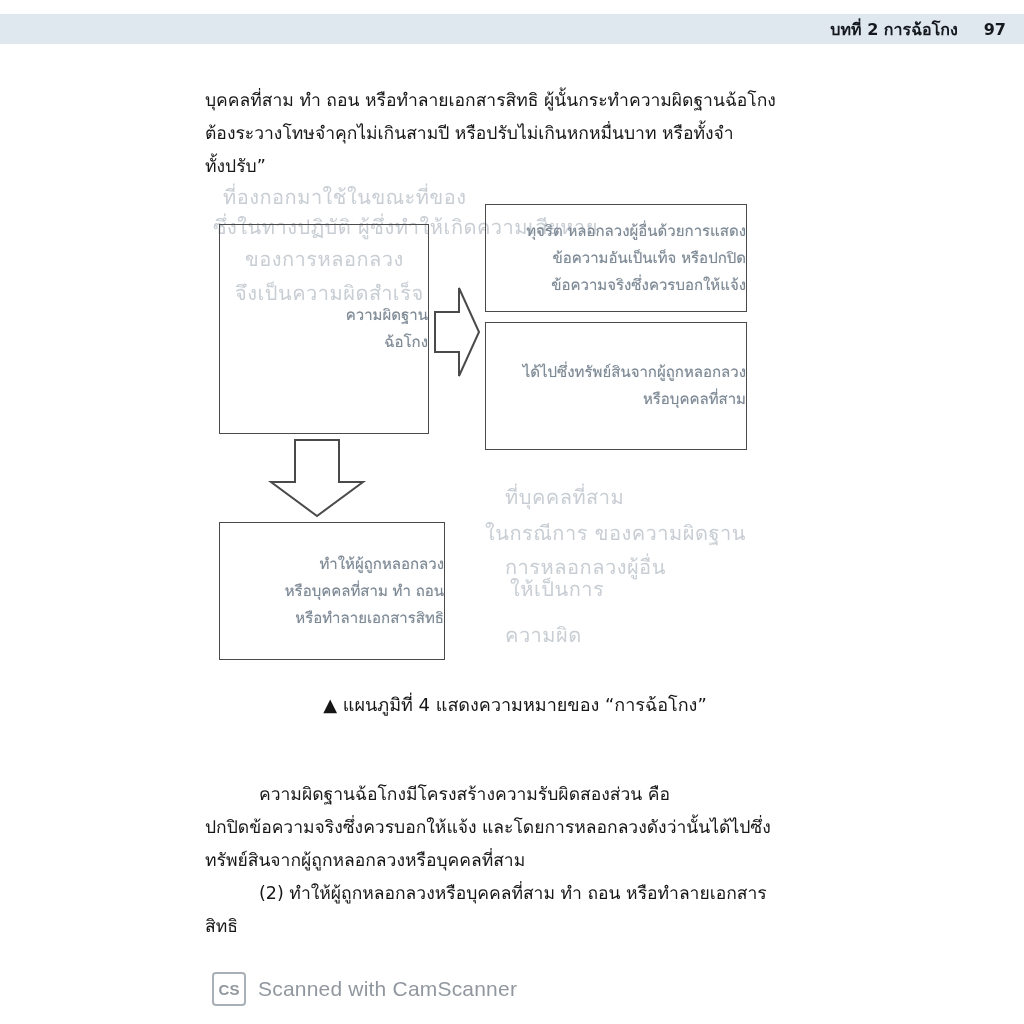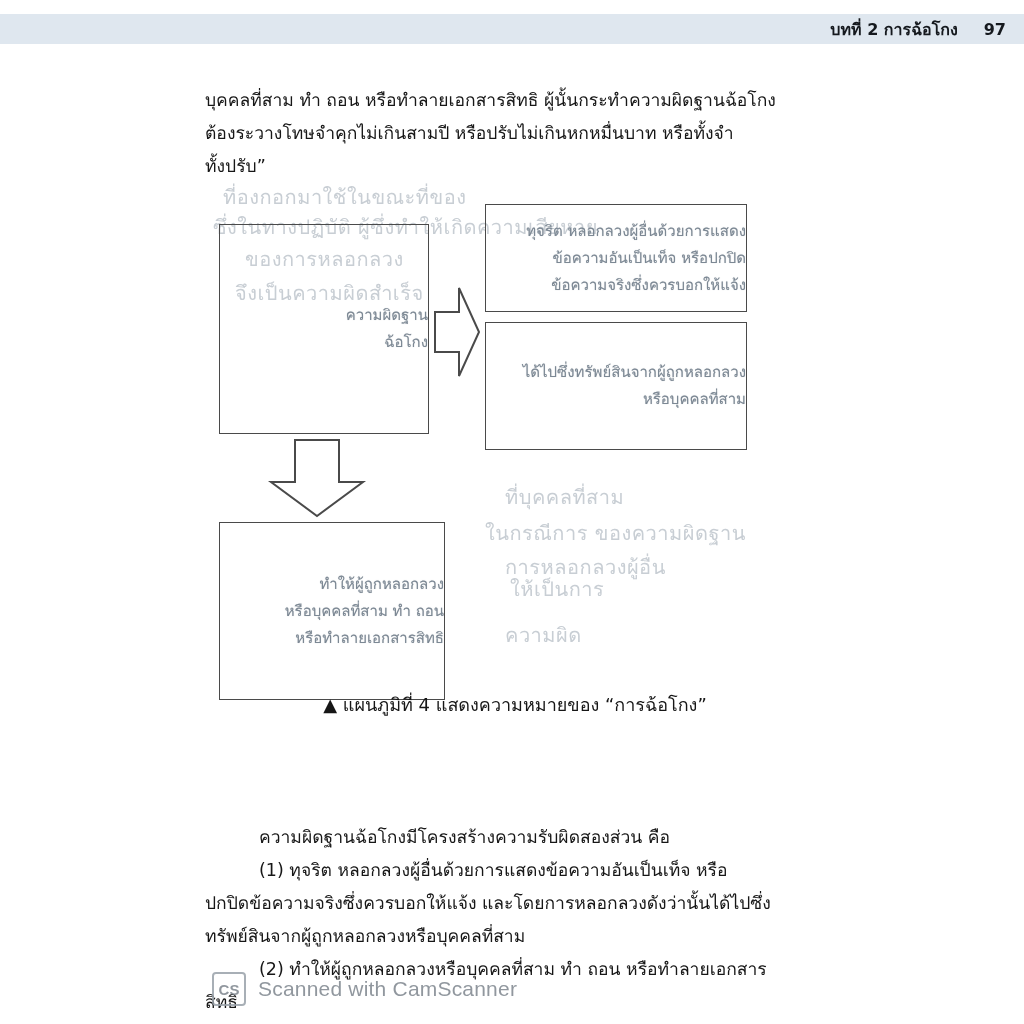--- a/index.html
+++ b/index.html
@@ -88,21 +88,21 @@
     text-align: right;
     font-size: 15px;
     line-height: 27px;
     color: #7c8894;
     white-space: pre-line;
     text-shadow: 0 0 1px rgba(120,130,140,0.4);
   }
   .box1 { left: 14px;  top: 42px;  width: 210px; height: 210px; }
   .box2 { left: 280px; top: 22px;  width: 262px; height: 108px; }
   .box3 { left: 280px; top: 140px; width: 262px; height: 128px; }
-  .box4 { left: 14px;  top: 340px; width: 226px; height: 178px; }
+  .box4 { left: 14px;  top: 340px; width: 226px; height: 138px; }
 
   .arrow-right {
     position: absolute;
     left: 228px;
     top: 100px;
     width: 48px;
     height: 100px;
   }
   .arrow-down {
     position: absolute;
@@ -121,21 +121,20 @@
     font-size: 18px;
     color: #161616;
   }
 
   
   .lower {
     position: absolute;
     left: 205px;
     top: 778px;
     width: 620px;
-    margin-top: 43px;
   }
 
   
   .watermark {
     position: absolute;
     left: 212px;
     top: 972px;
     display: flex;
     align-items: center;
     gap: 12px;
@@ -216,21 +215,20 @@
 
   <svg class="arrow-down" viewBox="0 0 100 80">
     <polygon points="28,2 72,2 72,44 96,44 50,78 4,44 28,44" fill="none" stroke="#4a4a4a" stroke-width="2"></polygon>
   </svg>
 </div>
 
 <div class="caption">▲ แผนภูมิที่ 4 แสดงความหมายของ “การฉ้อโกง”</div>
 
 <div class="lower">
   <p class="para indent">ความผิดฐานฉ้อโกงมีโครงสร้างความรับผิดสองส่วน คือ</p>
-  <p class="para indent2">(1)  ทุจริต หลอกลวงผู้อื่นด้วยการแสดงข้อความอันเป็นเท็จ หรือ</p>
   <p class="para">ปกปิดข้อความจริงซึ่งควรบอกให้แจ้ง และโดยการหลอกลวงดังว่านั้นได้ไปซึ่ง</p>
   <p class="para">ทรัพย์สินจากผู้ถูกหลอกลวงหรือบุคคลที่สาม</p>
   <p class="para indent2">(2)  ทำให้ผู้ถูกหลอกลวงหรือบุคคลที่สาม ทำ ถอน หรือทำลายเอกสาร</p>
   <p class="para">สิทธิ</p>
 </div>
 
 <div class="watermark">
   <div class="cs-badge">CS</div>
   <div class="cs-text">Scanned with CamScanner</div>
 </div>

